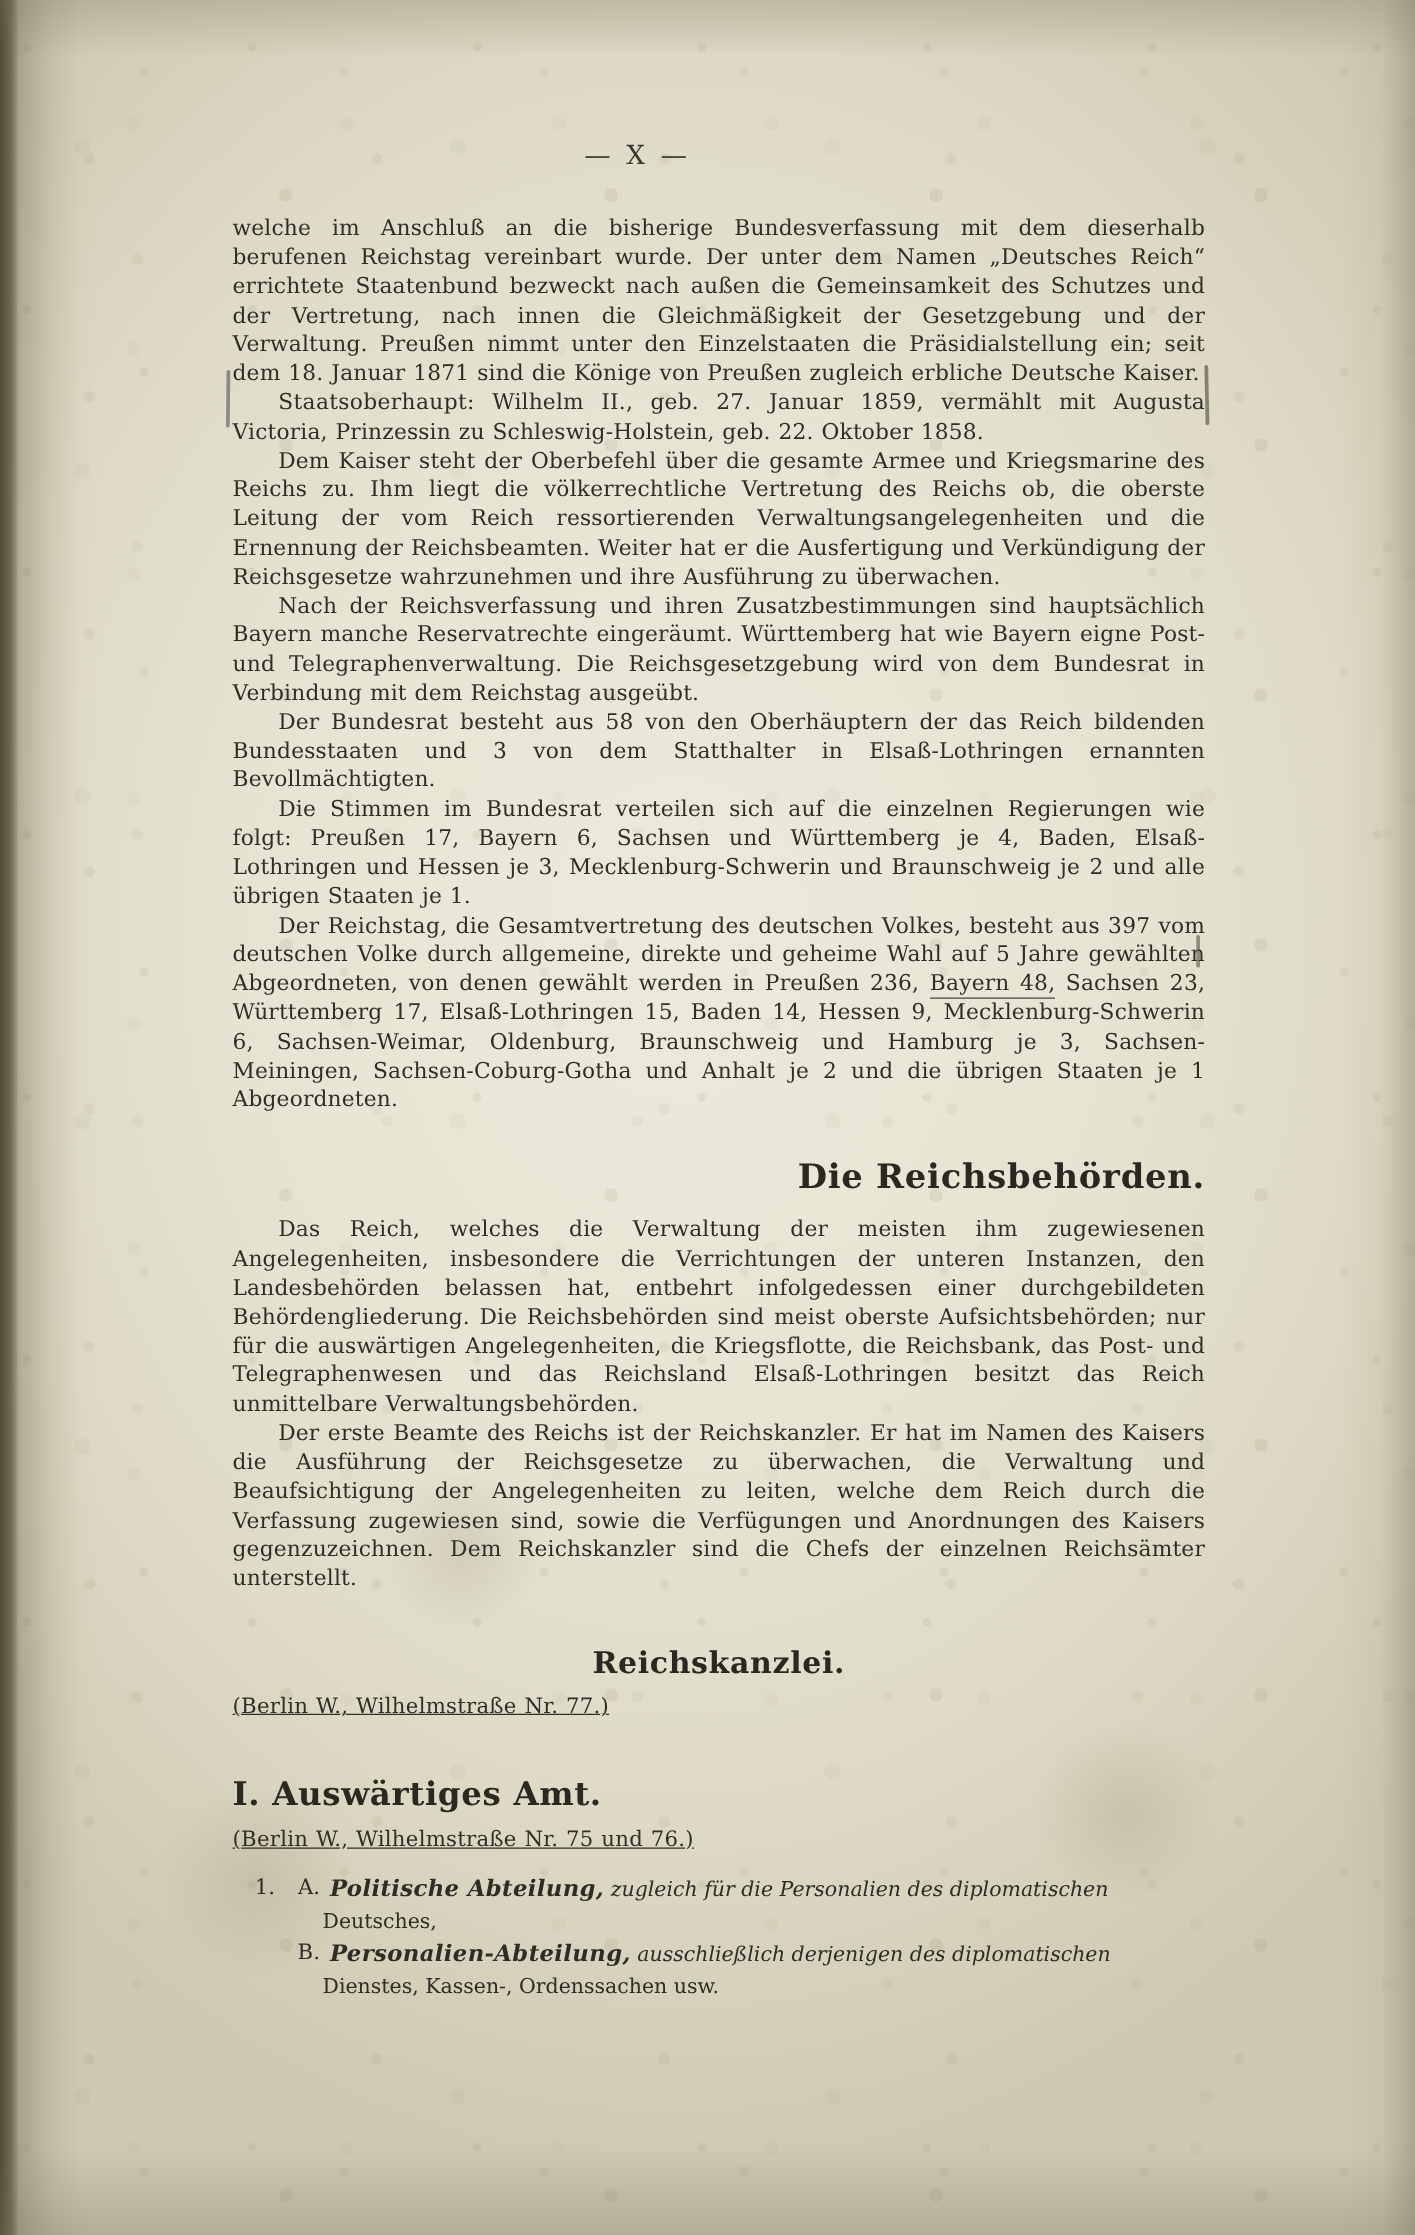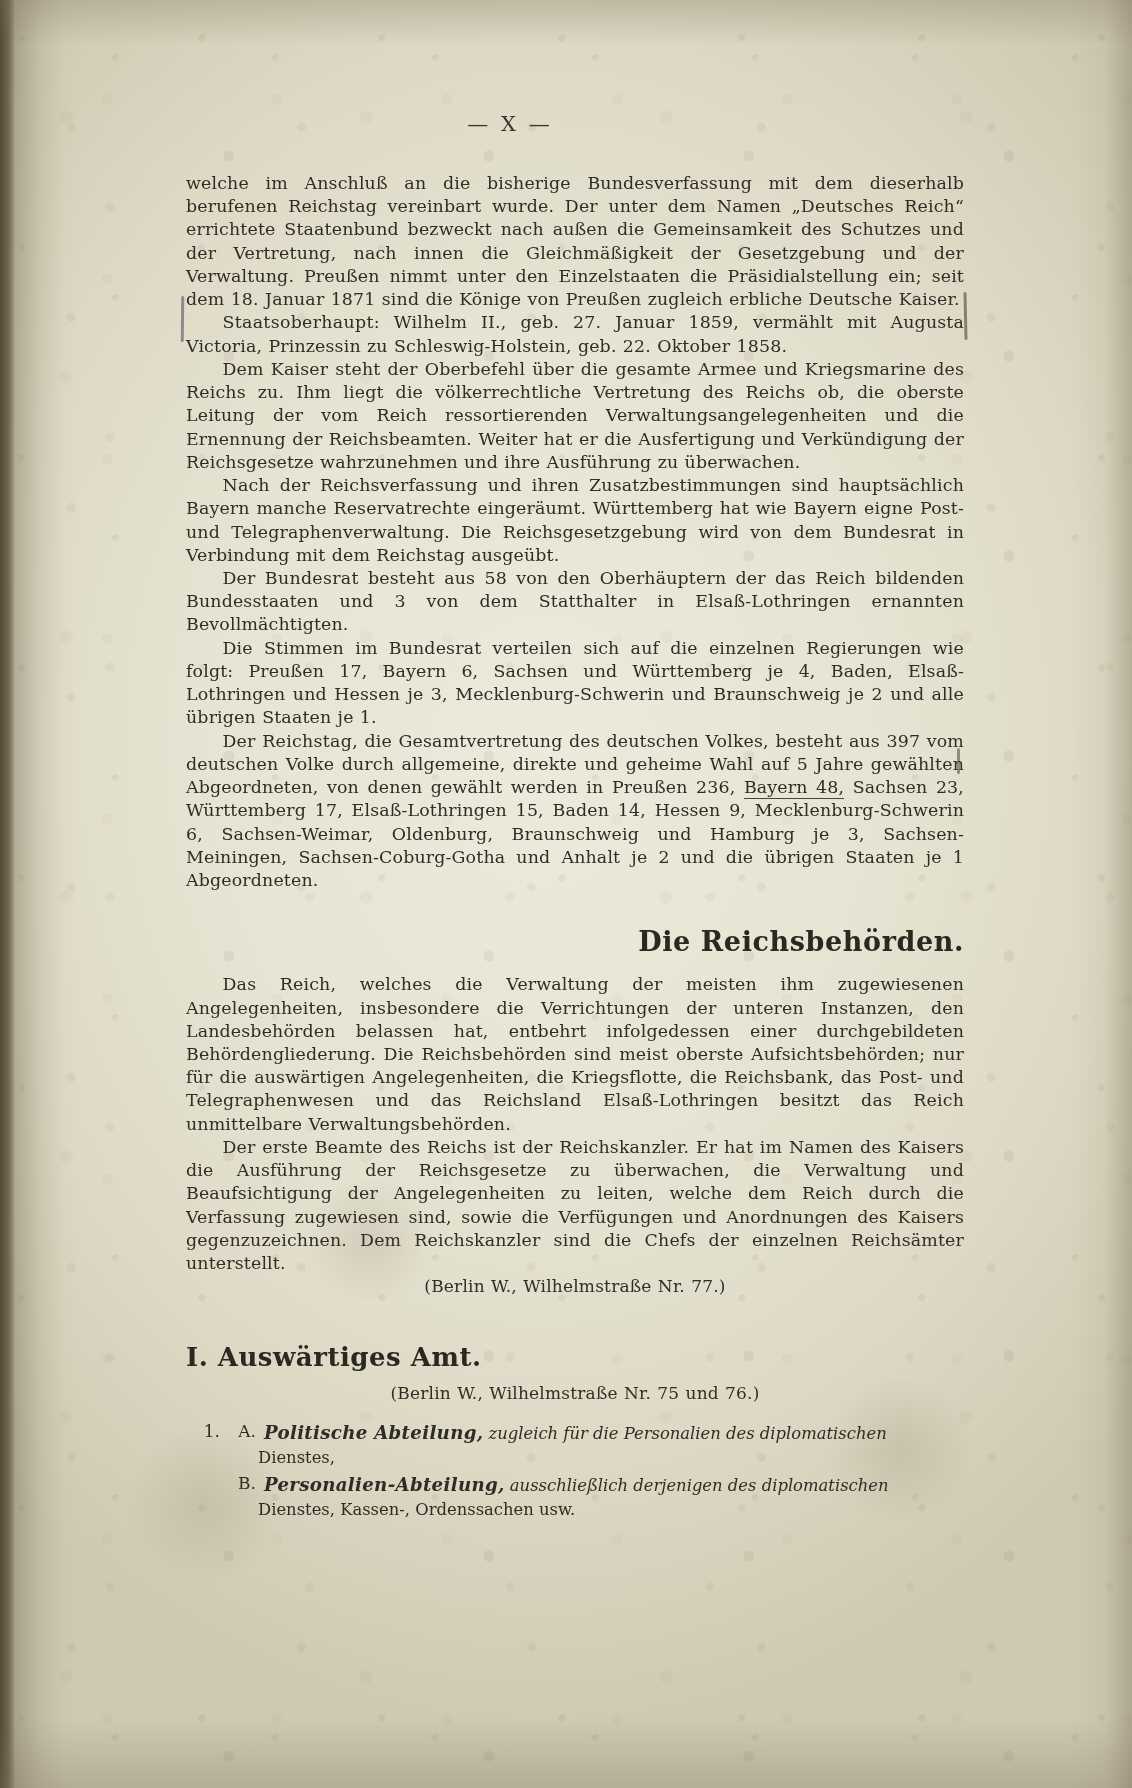--- a/index.html
+++ b/index.html
@@ -148,25 +148,26 @@
   }
   h3.romanhead {
     font-family: "DejaVu Serif", "Liberation Serif", serif;
     font-weight: 700;
     font-size: 26px;
     letter-spacing: .5px;
     margin: 44px 0 10px 0;
     color: #2b2822;
   }
   .addr {
-    text-align: center;
+    text-align: left;
     font-size: 17px;
     letter-spacing: .2px;
     margin: 0 0 14px 0;
     color: #312e27;
+    text-decoration: underline;
   }
 
   
   .lettered {
     margin: 16px 0 0 0;
   }
   .li-row {
     display: flex;
     align-items: flex-start;
     margin-bottom: 2px;
@@ -272,34 +273,35 @@
     <p class="fx para"><span>Die Stimmen im Bundesrat verteilen sich auf die einzelnen Regierungen wie folgt: Preußen 17, Bayern 6, Sachsen und Württemberg je 4, Baden, Elsaß-Lothringen und Hessen je 3, Mecklenburg-Schwerin und Braunschweig je 2 und alle übrigen Staaten je 1.</span></p>
 
     <p class="fx para"><span>Der </span><b class="bold">Reichstag</b><span>, die Gesamtvertretung des deutschen Volkes, besteht aus 397 vom deutschen Volke durch allgemeine, direkte und geheime Wahl auf 5 Jahre gewählten Abgeordneten, von denen gewählt werden in Preußen 236, </span><span class="uline">Bayern 48,</span><span> Sachsen 23, Württemberg 17, Elsaß-Lothringen 15, Baden 14, Hessen 9, Mecklenburg-Schwerin 6, Sachsen-Weimar, Oldenburg, Braunschweig und Hamburg je 3, Sachsen-Meiningen, Sachsen-Coburg-Gotha und Anhalt je 2 und die übrigen Staaten je 1 Abgeordneten.</span></p>
 
     <h2 class="head">Die Reichsbehörden.</h2>
 
     <p class="fx para"><span>Das Reich, welches die Verwaltung der meisten ihm zugewiesenen Angelegenheiten, insbesondere die Verrichtungen der unteren Instanzen, den Landesbehörden belassen hat, entbehrt infolgedessen einer durchgebildeten Behördengliederung. Die Reichsbehörden sind meist oberste Aufsichtsbehörden; nur für die auswärtigen Angelegenheiten, die Kriegsflotte, die Reichsbank, das Post- und Telegraphenwesen und das Reichsland Elsaß-Lothringen besitzt das Reich unmittelbare Verwaltungsbehörden.</span></p>
 
     <p class="fx para"><span>Der erste Beamte des Reichs ist der Reichskanzler. Er hat im Namen des Kaisers die Ausführung der Reichsgesetze zu überwachen, die Verwaltung und Beaufsichtigung der Angelegenheiten zu leiten, welche dem Reich durch die Verfassung zugewiesen sind, sowie die Verfügungen und Anordnungen des Kaisers gegenzuzeichnen. Dem Reichskanzler sind die Chefs der einzelnen Reichsämter unterstellt.</span></p>
 
+    <h3 class="subhead">Reichskanzlei.</h3>
     <div class="addr fx">(Berlin W., Wilhelmstraße Nr. 77.)</div>
 
 
     <h3 class="romanhead">I. Auswärtiges Amt.</h3>
     <div class="addr fx">(Berlin W., Wilhelmstraße Nr. 75 und 76.)</div>
 
     <div class="lettered">
 
       <div class="li-row">
         <div class="li-num">1.</div>
         <div class="li-letter">A.</div>
         <div class="li-body"><span class="li-title">Politische Abteilung,</span><span class="small-note"> zugleich für die Personalien des diplomatischen</span></div>
       </div>
-      <div class="li-cont small-note">Dienstes,</div>
+      <div class="li-cont small-note">Deutsches,</div>
 
       <div class="li-row" style="margin-top:4px;">
         <div class="li-num"></div>
         <div class="li-letter">B.</div>
         <div class="li-body"><span class="li-title">Personalien-Abteilung,</span><span class="small-note"> ausschließlich derjenigen des diplomatischen</span></div>
       </div>
       <div class="li-cont small-note">Dienstes, Kassen-, Ordenssachen usw.</div>
 
     </div>
 

